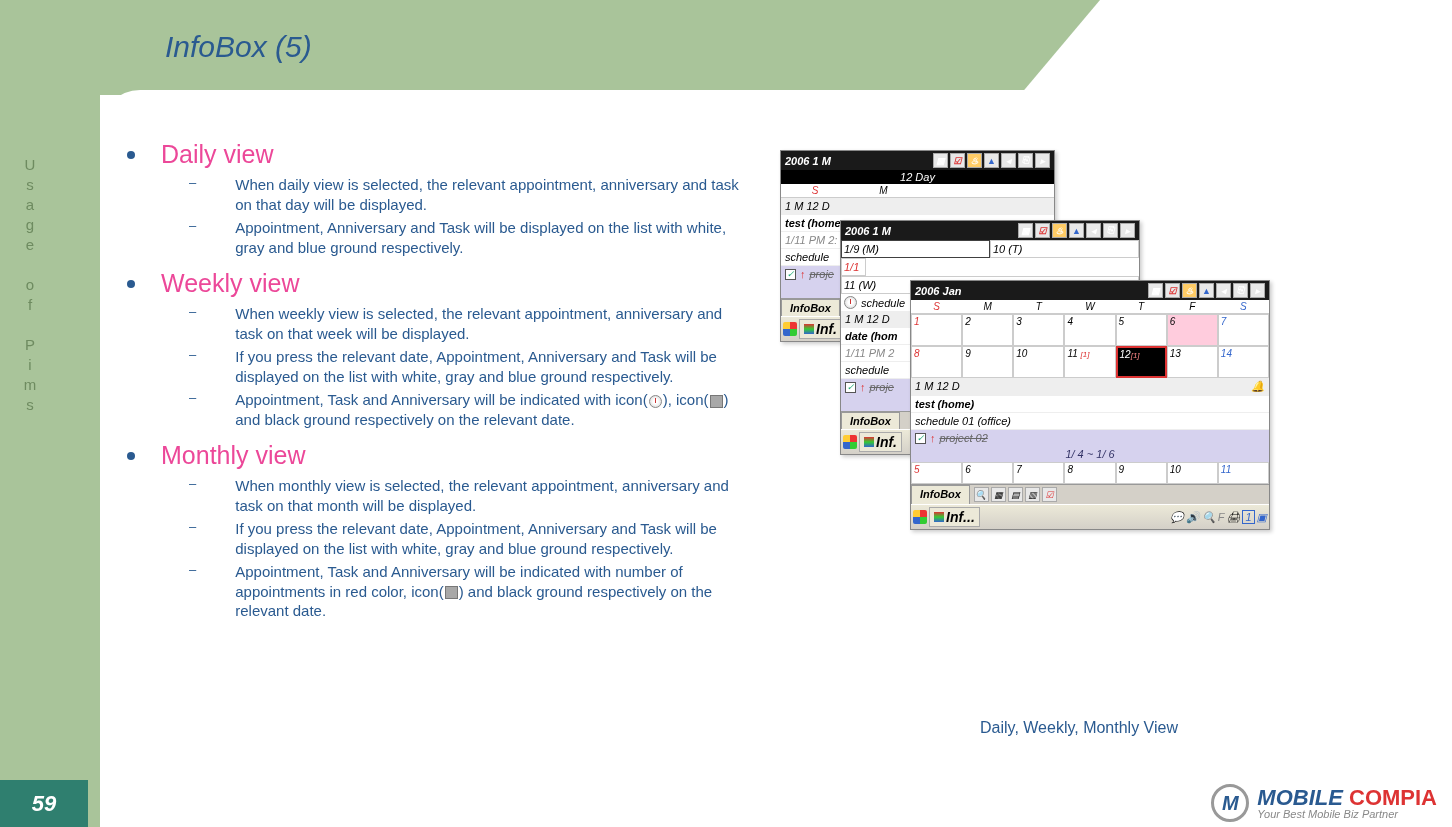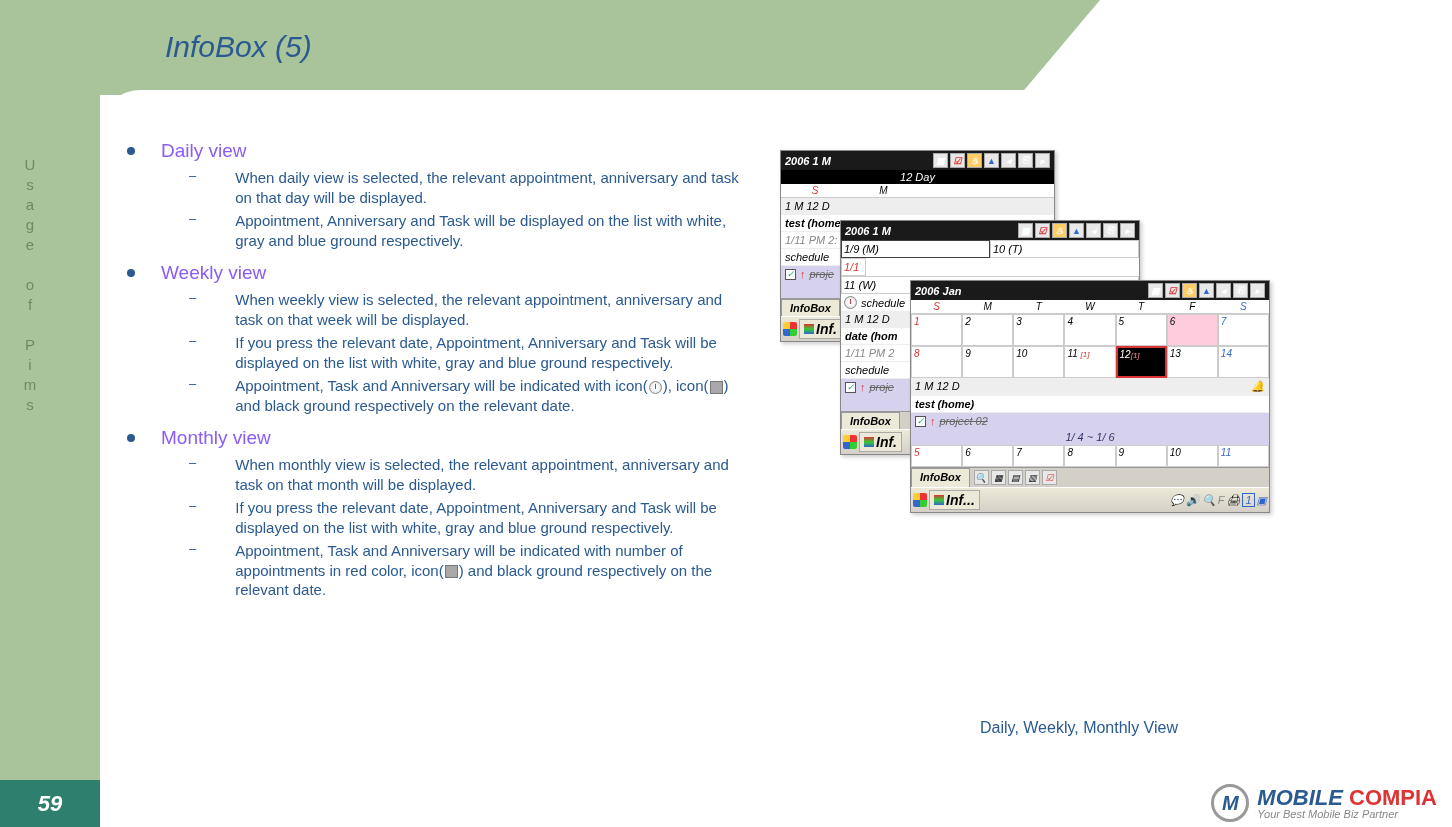--- a/index.html
+++ b/index.html
@@ -74,22 +74,22 @@
   }
   .bullet-dot {
     width: 8px;
     height: 8px;
     border-radius: 50%;
     background: #2a5a90;
     margin-right: 26px;
     flex-shrink: 0;
   }
   .section-title {
-    color: #8b5cf6;
-    font-size: 19px;
+    color: #ec4899;
+    font-size: 25px;
   }
   .sub-list {
     margin-left: 62px;
   }
   .sub-item {
     display: flex;
     margin-bottom: 4px;
   }
   .dash {
     color: #2a5a90;
@@ -269,21 +269,21 @@
   .cal-cell.sat { color: #36c; }
   .cal-cell.today { border: 2px solid #d33; }
   .cal-cell.black { background: #000; color: #fff; }
   .cal-cell.pink { background: #fcd; }
   .cal-small { font-size: 8px; color: #d33; }
   .gray-row { color: #888; }
   .footer-bar {
     position: absolute;
     left: 0;
     bottom: 0;
-    width: 100px;
+    width: 88px;
     height: 47px;
     background: #2f7f6f;
     color: #fff;
     display: flex;
     align-items: center;
     justify-content: center;
     font-size: 22px;
     font-weight: bold;
     font-style: italic;
     z-index: 20;
@@ -549,20 +549,21 @@
       <div class="cal-cell"><span>11</span> <span class="cal-small">[1]</span></div>
       <div class="cal-cell today black"><span>12</span><span class="cal-small" style="color:#f88;">[1]</span></div>
       <div class="cal-cell">13</div>
       <div class="cal-cell sat">14</div>
     </div>
     <div class="row-text" style="background:#eee;display:flex;justify-content:space-between;">
       <span>1 M 12 D</span>
         <span class="bell">🔔</span>
     </div>
     <div class="row-text"><b>test (home)</b></div>
+    <div class="row-text">schedule 01 (office)</div>
     <div class="row-task">
       <span class="checkbox">✓</span>
       <span class="arrow-up">↑</span>
       <span class="strike">project 02</span>
     </div>
     <div class="row-task" style="justify-content:center;color:#336;">1/ 4  ~   1/ 6</div>
     <div class="cal-grid">
       <div class="cal-cell sun" style="min-height:22px;">5</div>
       <div class="cal-cell" style="min-height:22px;">6</div>
       <div class="cal-cell" style="min-height:22px;">7</div>

